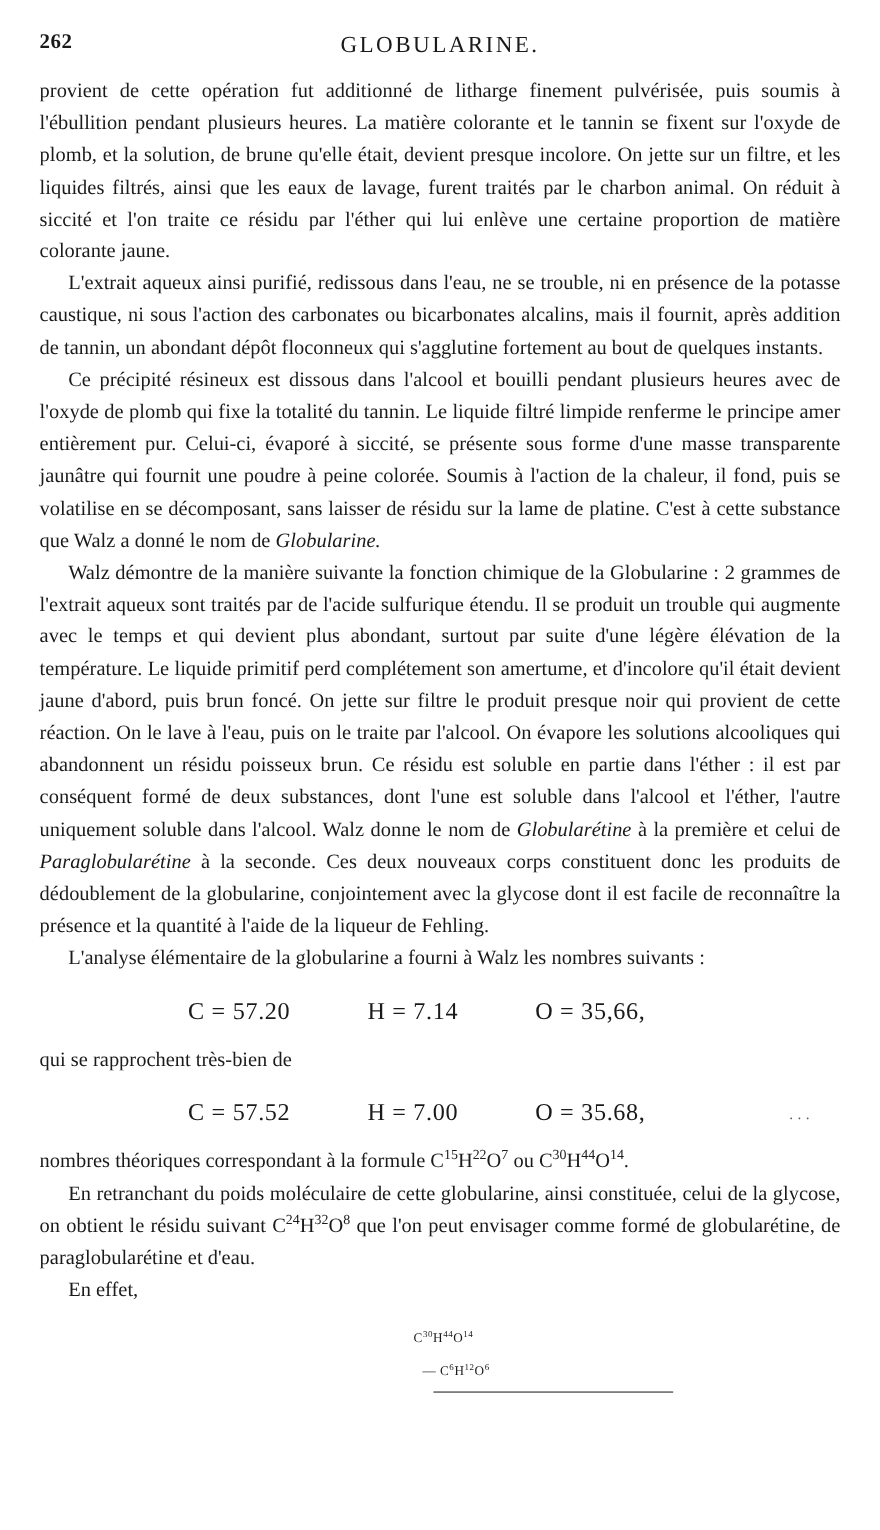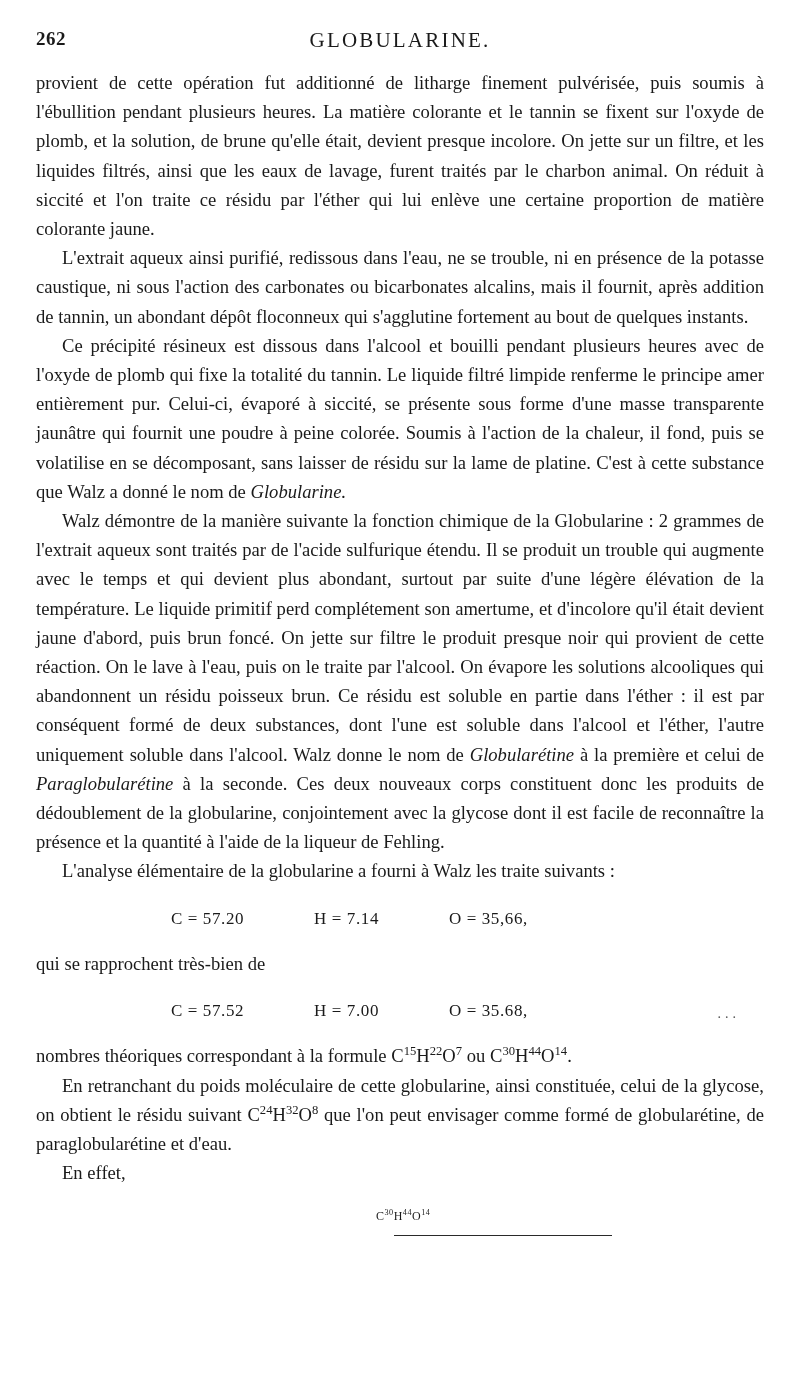--- a/index.html
+++ b/index.html
@@ -63,21 +63,21 @@
   .it { font-style: italic; }
   sup {
     font-size: 0.68em;
     vertical-align: super;
     line-height: 0;
   }
   .eq-row {
     display: block;
     margin: 18px 0 16px 0;
     text-indent: 0;
-    font-size: 17px;
+    font-size: 22px;
     letter-spacing: 0.6px;
   }
   .eq-inner {
     display: flex;
     justify-content: flex-start;
     padding-left: 135px;
     gap: 70px;
   }
   .eq-item { white-space: nowrap; }
   .formula-block {
@@ -129,21 +129,21 @@
   <div class="body-text">
 
     <p class="noindent">provient de cette opération fut additionné de litharge finement pulvérisée, puis soumis à l'ébullition pendant plusieurs heures. La matière colorante et le tannin se fixent sur l'oxyde de plomb, et la solution, de brune qu'elle était, devient presque incolore. On jette sur un filtre, et les liquides filtrés, ainsi que les eaux de lavage, furent traités par le charbon animal. On réduit à siccité et l'on traite ce résidu par l'éther qui lui enlève une certaine proportion de matière colorante jaune.</p>
 
     <p>L'extrait aqueux ainsi purifié, redissous dans l'eau, ne se trouble, ni en présence de la potasse caustique, ni sous l'action des carbonates ou bicarbonates alcalins, mais il fournit, après addition de tannin, un abondant dépôt floconneux qui s'agglutine fortement au bout de quelques instants.</p>
 
     <p><span>Ce précipité résineux est dissous dans l'alcool et bouilli pendant plusieurs heures avec de l'oxyde de plomb qui fixe la totalité du tannin. Le liquide filtré limpide renferme le principe amer entièrement pur. Celui-ci, évaporé à siccité, se présente sous forme d'une masse transparente jaunâtre qui fournit une poudre à peine colorée. Soumis à l'action de la chaleur, il fond, puis se volatilise en se décomposant, sans laisser de résidu sur la lame de platine. C'est à cette substance que Walz a donné le nom de </span><span class="it">Globularine.</span></p>
 
     <p><span>Walz démontre de la manière suivante la fonction chimique de la Globularine : 2 grammes de l'extrait aqueux sont traités par de l'acide sulfurique étendu. Il se produit un trouble qui augmente avec le temps et qui devient plus abondant, surtout par suite d'une légère élévation de la température. Le liquide primitif perd complétement son amertume, et d'incolore qu'il était devient jaune d'abord, puis brun foncé. On jette sur filtre le produit presque noir qui provient de cette réaction. On le lave à l'eau, puis on le traite par l'alcool. On évapore les solutions alcooliques qui abandonnent un résidu poisseux brun. Ce résidu est soluble en partie dans l'éther : il est par conséquent formé de deux substances, dont l'une est soluble dans l'alcool et l'éther, l'autre uniquement soluble dans l'alcool. Walz donne le nom de </span><span class="it">Globularétine</span><span> à la première et celui de </span><span class="it">Paraglobularétine</span><span> à la seconde. Ces deux nouveaux corps constituent donc les produits de dédoublement de la globularine, conjointement avec la glycose dont il est facile de reconnaître la présence et la quantité à l'aide de la liqueur de Fehling.</span></p>
 
-    <p>L'analyse élémentaire de la globularine a fourni à Walz les traite suivants :</p>
+    <p>L'analyse élémentaire de la globularine a fourni à Walz les nombres suivants :</p>
 
     <div class="eq-row">
       <div class="eq-inner">
         <span class="eq-item">C = 57.20</span>
         <span class="eq-item">H = 7.14</span>
         <span class="eq-item">O = 35,66,</span>
       </div>
     </div>
 
     <p class="noindent">qui se rapprochent très-bien de</p>
@@ -158,20 +158,21 @@
 
     <p class="noindent"><span>nombres théoriques correspondant à la formule C</span><sup>15</sup><span>H</span><sup>22</sup><span>O</span><sup>7</sup><span> ou C</span><sup>30</sup><span>H</span><sup>44</sup><span>O</span><sup>14</sup><span>.</span></p>
 
     <p><span>En retranchant du poids moléculaire de cette globularine, ainsi constituée, celui de la glycose, on obtient le résidu suivant C</span><sup>24</sup><span>H</span><sup>32</sup><span>O</span><sup>8</sup><span> que l'on peut envisager comme formé de globularétine, de paraglobularétine et d'eau.</span></p>
 
     <p>En effet,</p>
 
     <div class="formula-block">
       <div class="fb-inner">
         <span class="fb-line"><span>C</span><sup>30</sup><span>H</span><sup>44</sup><span>O</span><sup>14</sup></span>
+        <span class="fb-line op"><span>—</span> <span>C</span><sup>6</sup><span>H</span><sup>12</sup><span>O</span><sup>6</sup></span>
         <div class="fb-rule"></div>
       </div>
     </div>
 
   </div>
 
   <div class="dots">...</div>
 
 </div>
 

